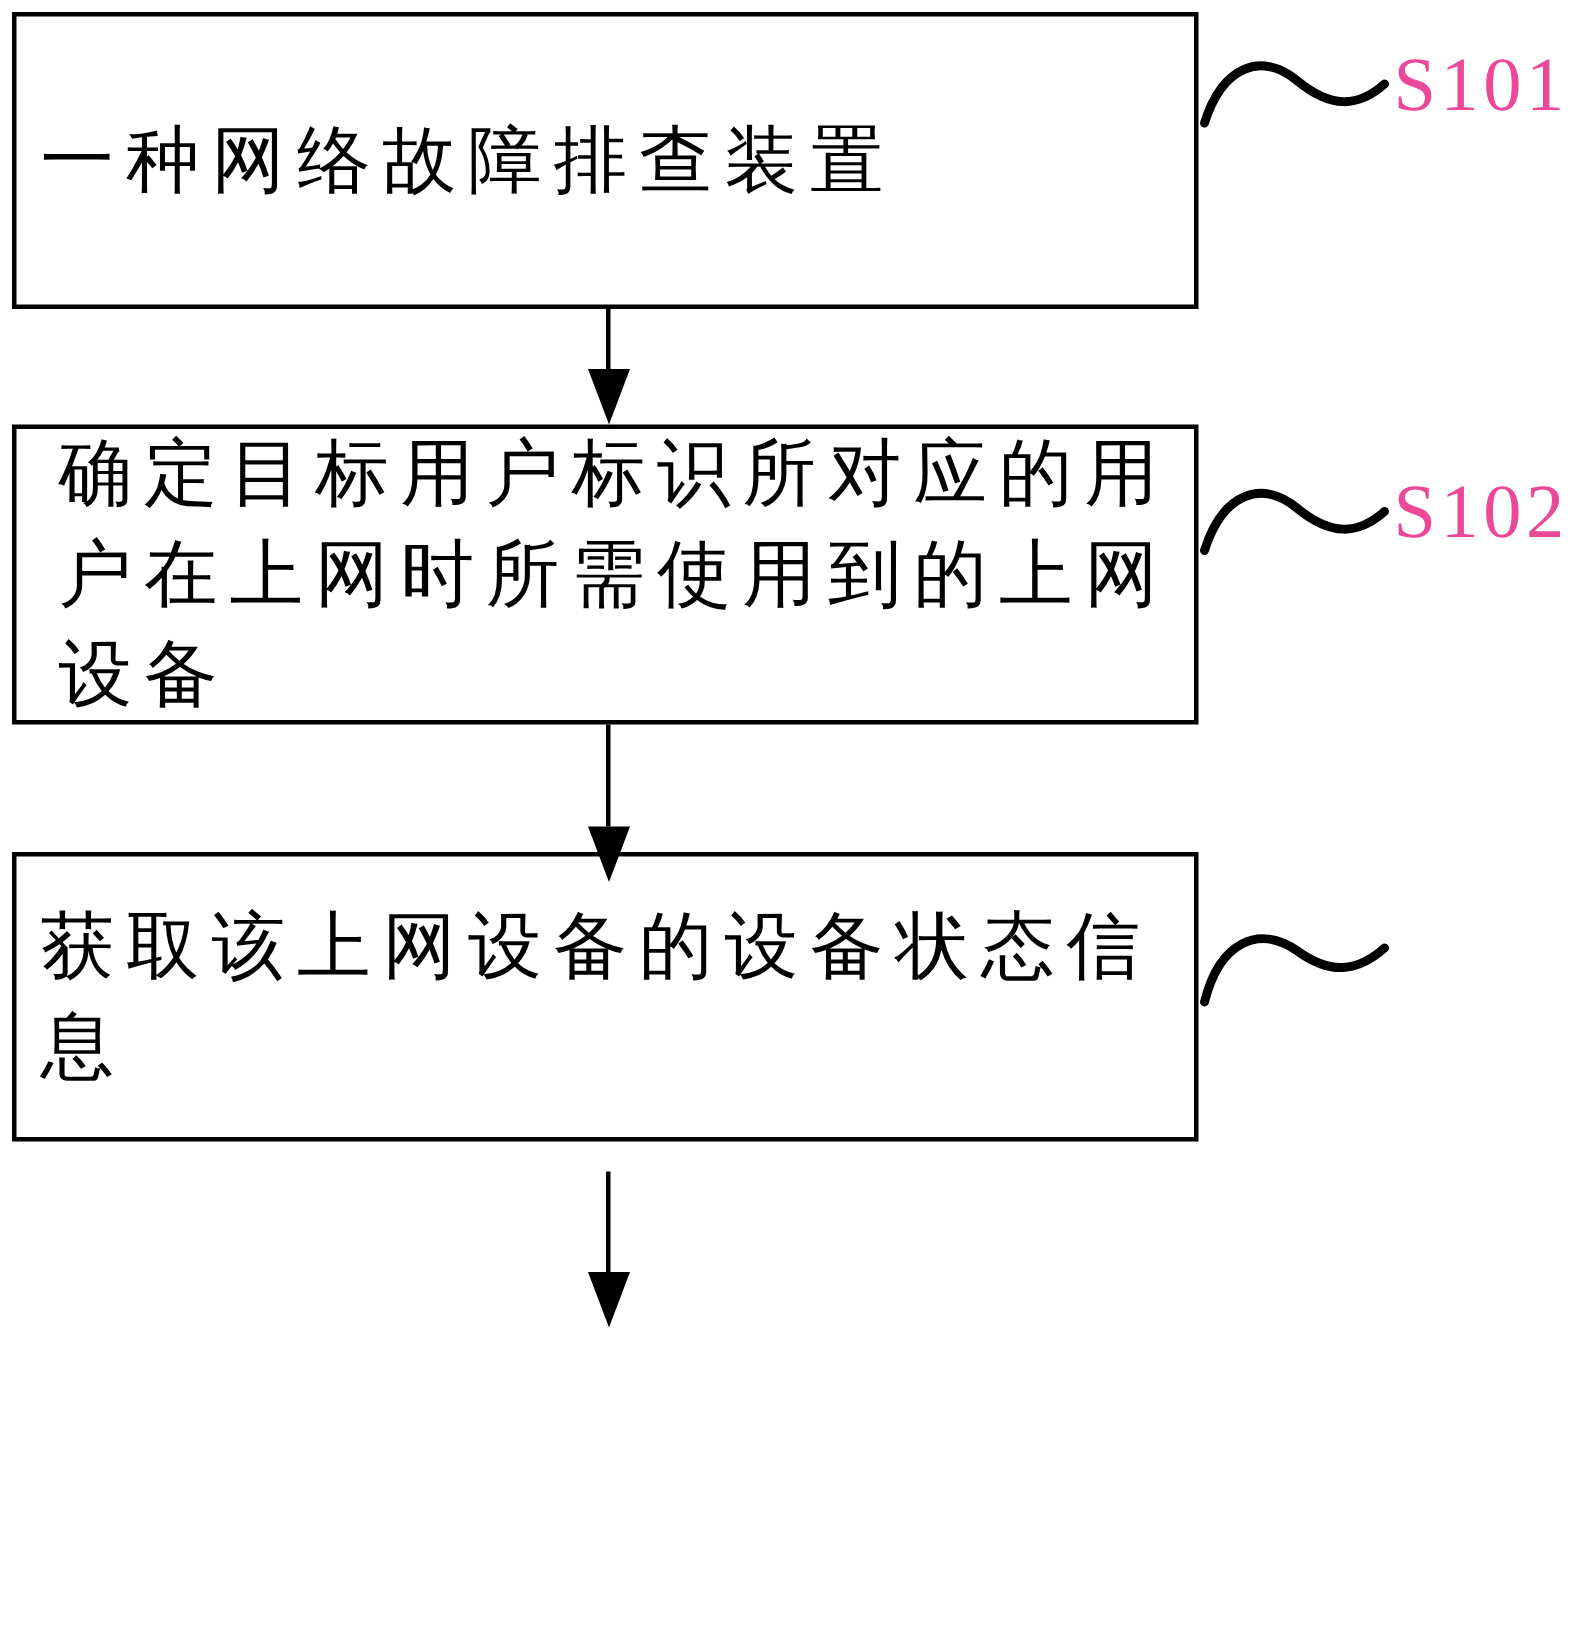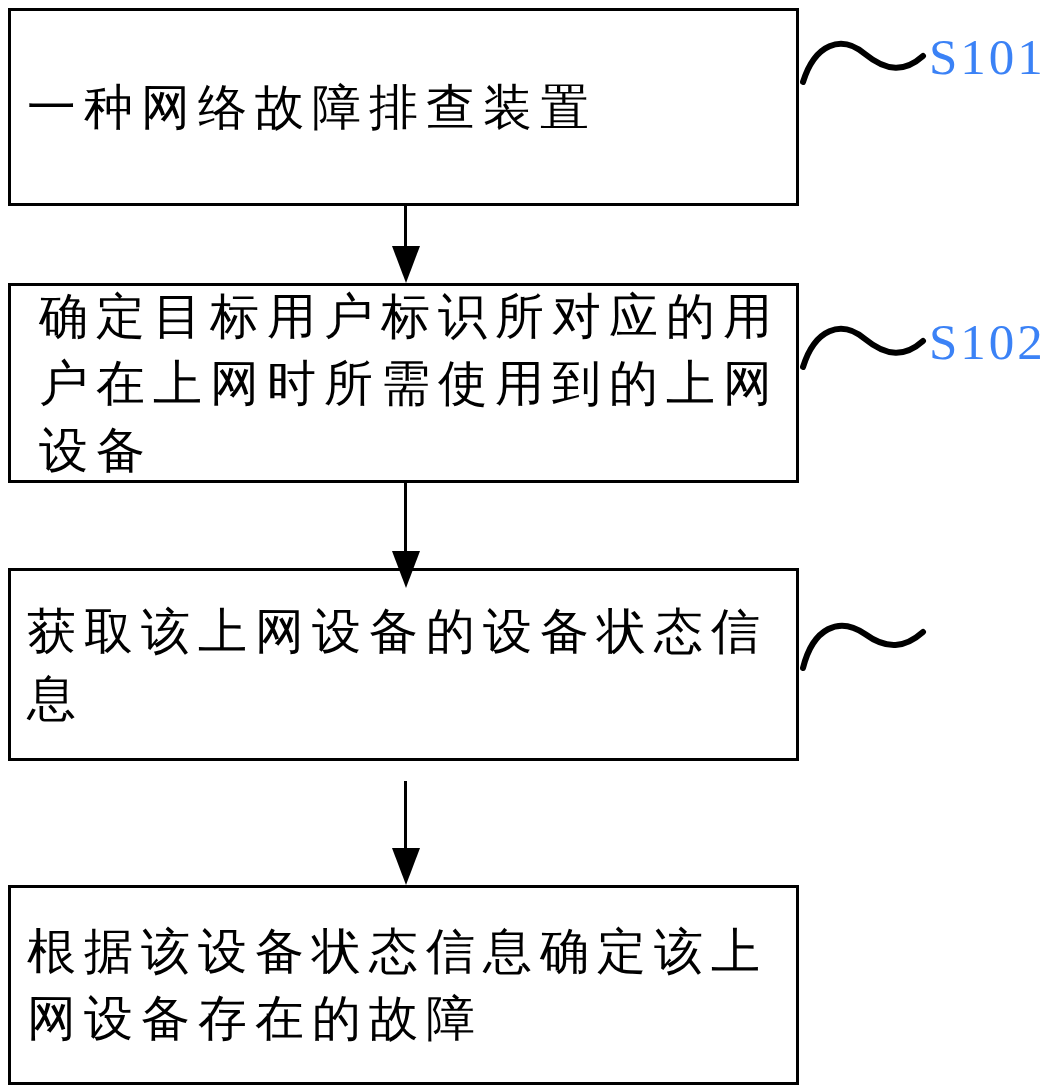--- a/index.html
+++ b/index.html
@@ -81,21 +81,21 @@
   }
   .ref-label svg {
     flex: 0 0 auto;
     display: block;
   }
   .ref-label .ref-text {
     flex: 0 0 auto;
     font-family: "Liberation Serif", serif;
     font-size: 51px;
     letter-spacing: 3px;
-    color: #3b82f6;
+    color: #ec4899;
     white-space: nowrap;
     line-height: 1;
     margin-left: 2px;
   }
   .ref1 { top: 14px;  }
   .ref2 { top: 299px; }
   .ref3 { top: 594px; }
   .ref4 { top: 890px; }
 </style>
 </head>
@@ -108,23 +108,20 @@
   </div>
 
   <div class="step-box box2">
     <span class="step-text">确定目标用户标识所对应的用户在上网时所需使用到的上网设备</span>
   </div>
 
   <div class="step-box box3">
     <span class="step-text">获取该上网设备的设备状态信息</span>
   </div>
 
-  <div class="step-box box4">
-    <span class="step-text">根据该设备状态信息确定该上网设备存在的故障</span>
-  </div>
 
   <div class="arrow arrow1">
     <div class="shaft"></div>
     <div class="head"></div>
   </div>
   <div class="arrow arrow2">
     <div class="shaft"></div>
     <div class="head"></div>
   </div>
   <div class="arrow arrow3">

